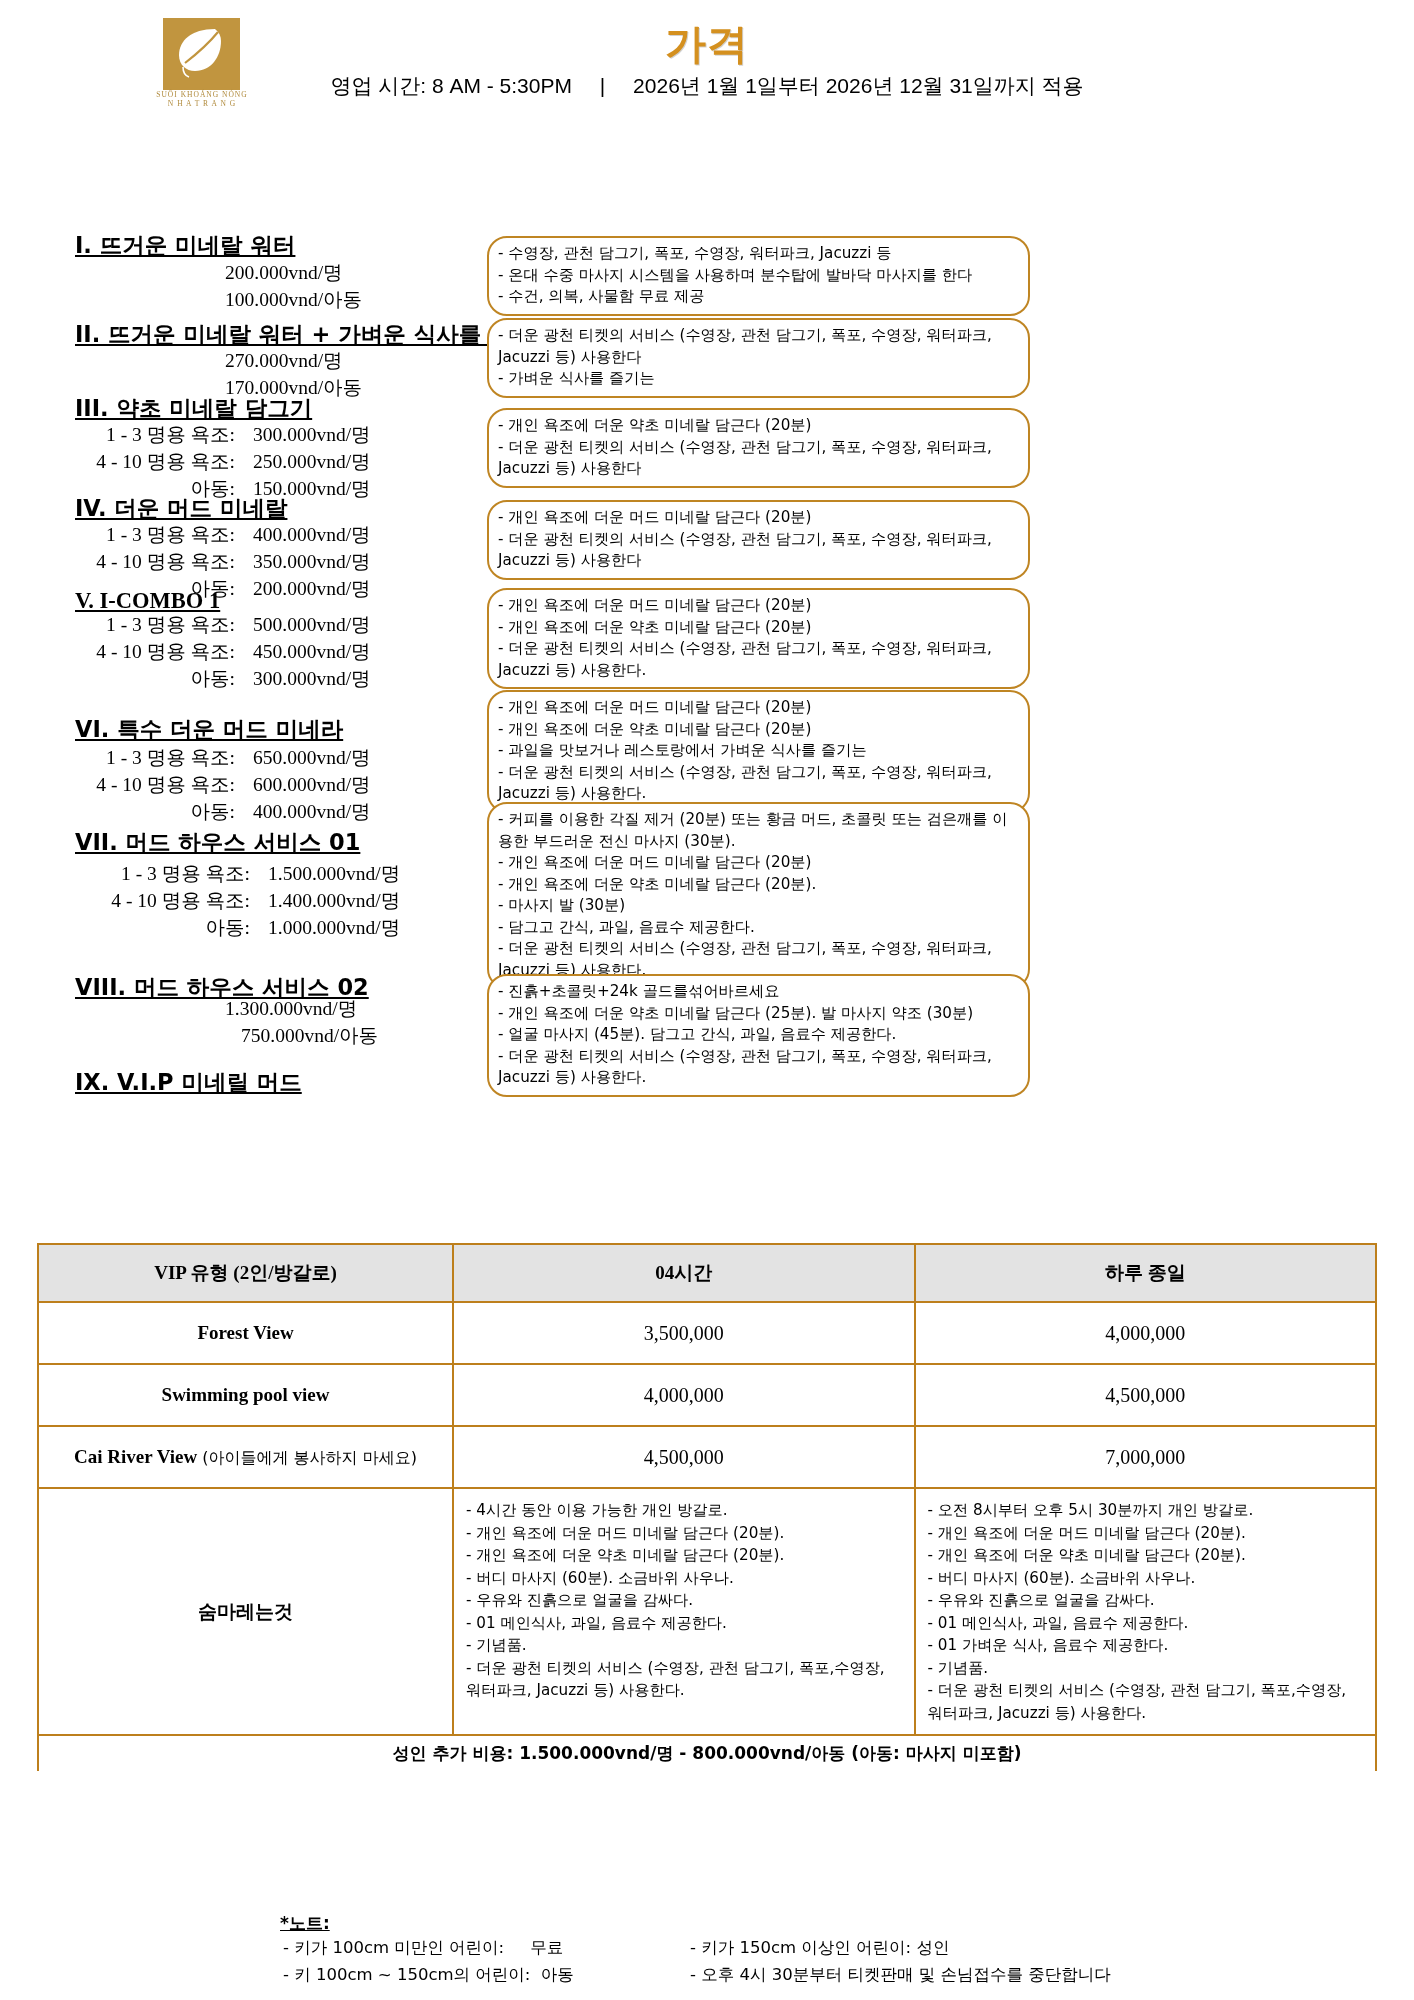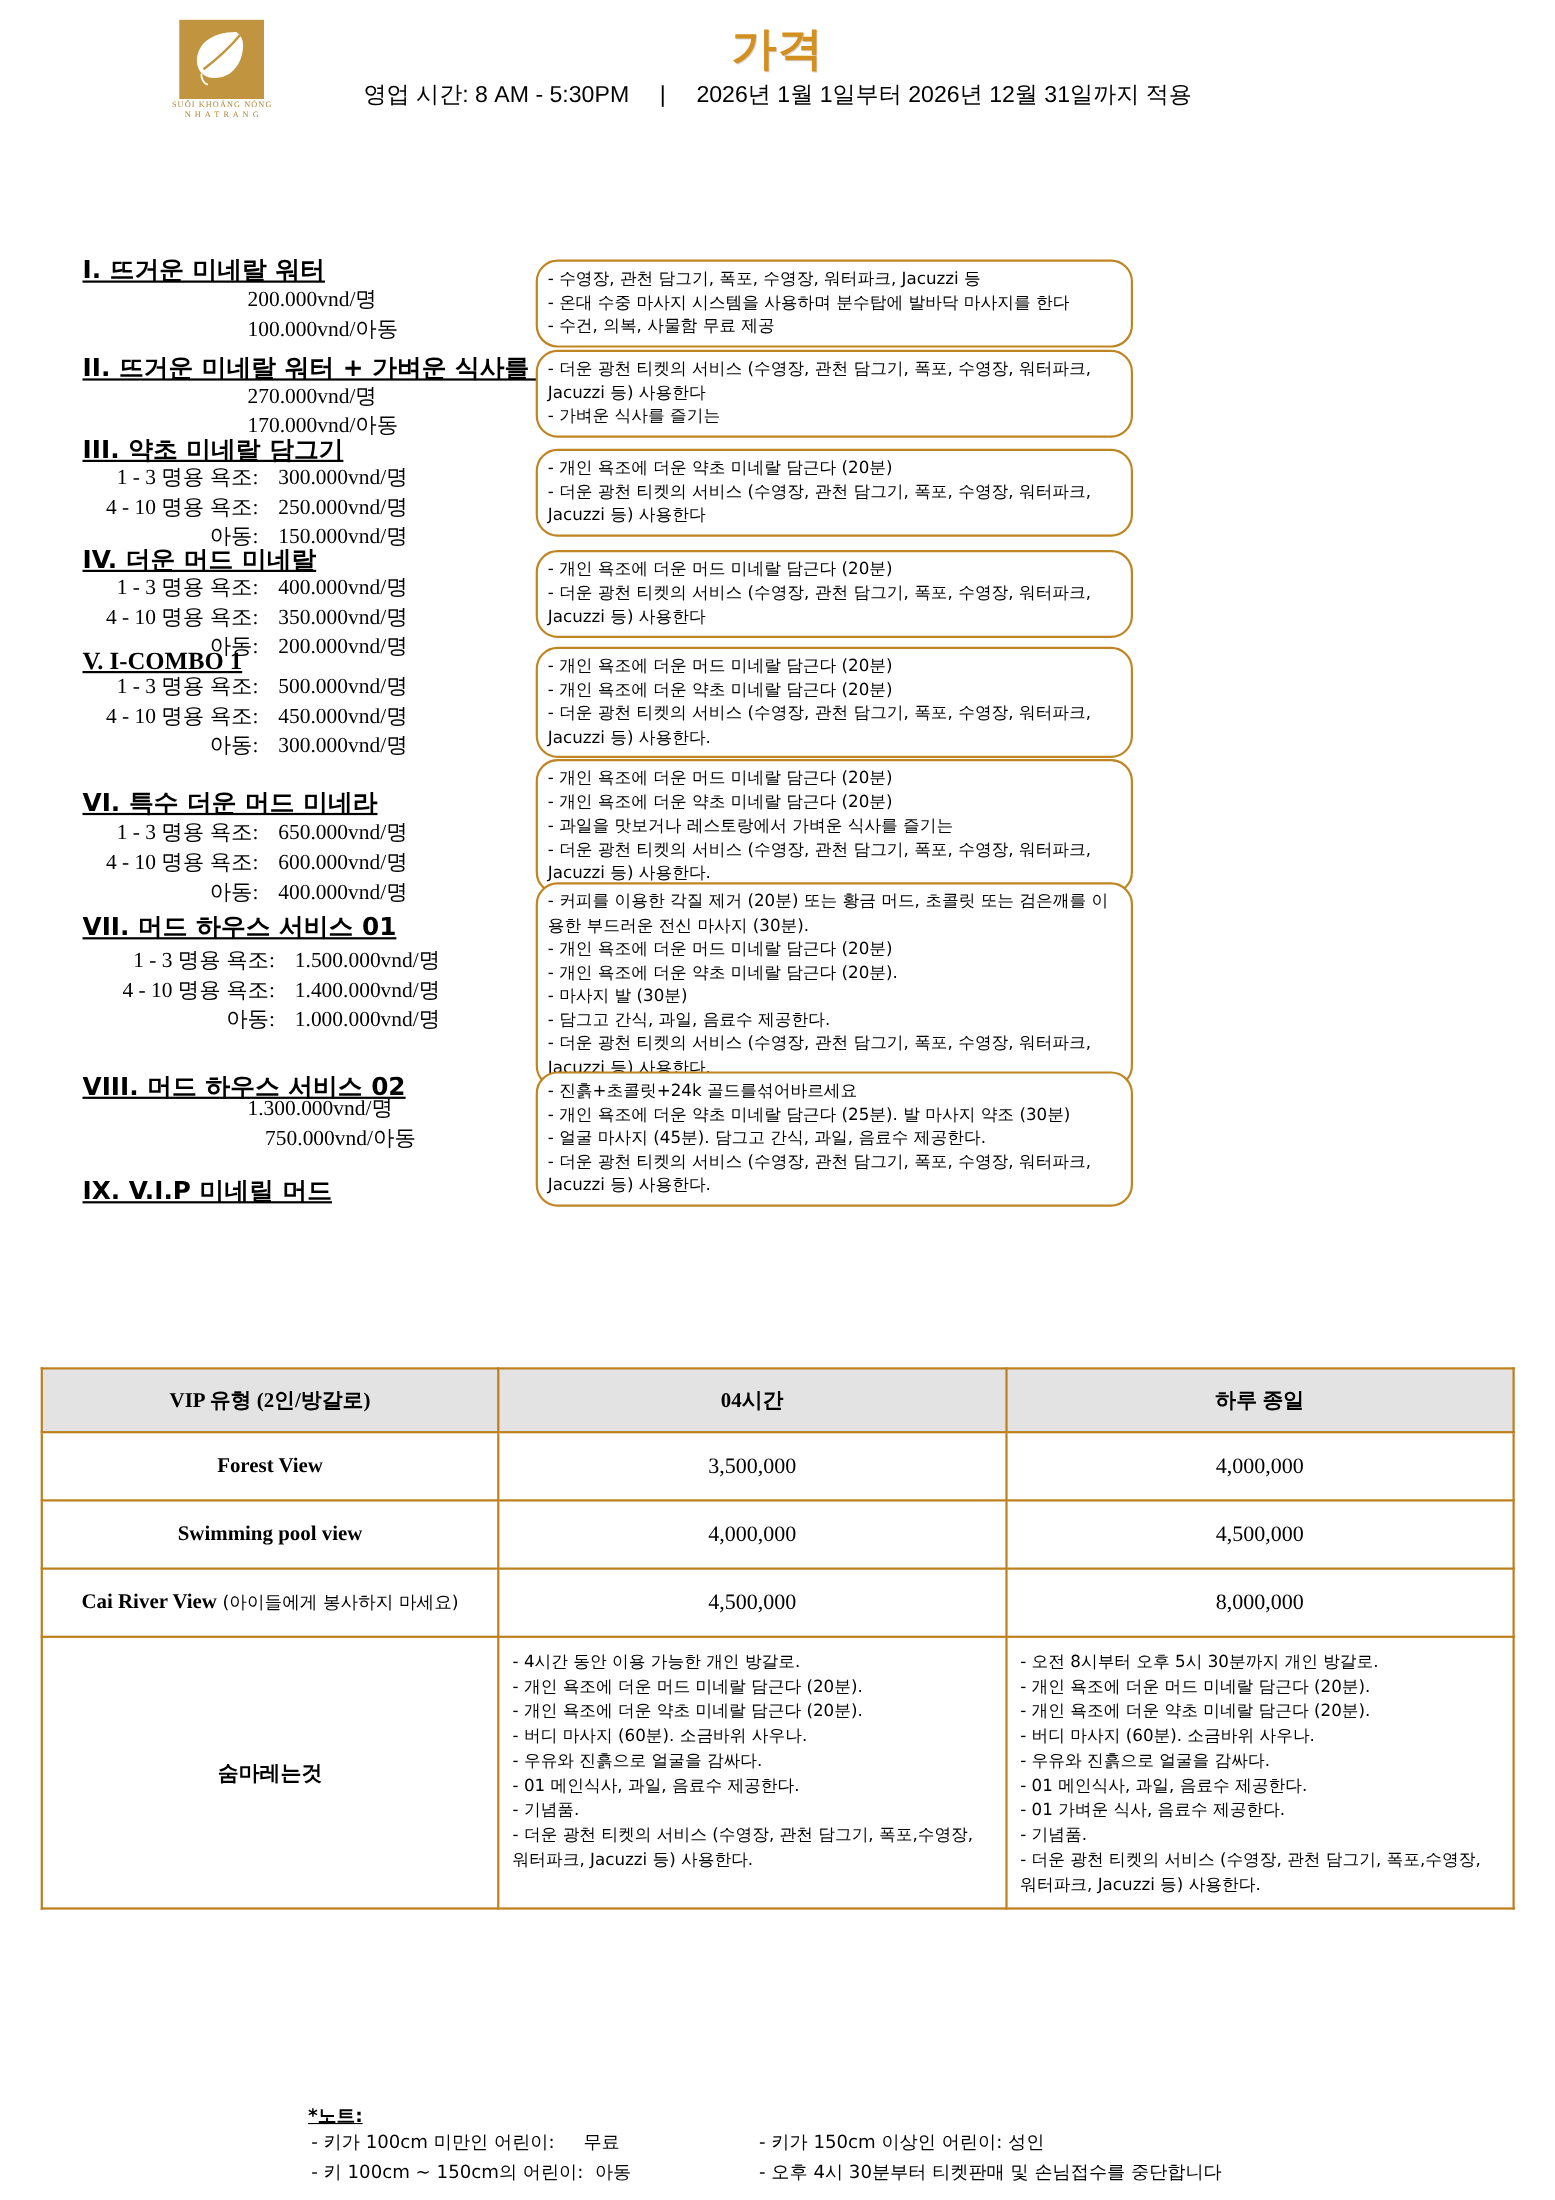--- a/index.html
+++ b/index.html
@@ -332,21 +332,21 @@
           <td class="price">4,000,000</td>
         </tr>
         <tr>
           <td class="rowlabel"><span>Swimming pool view</span></td>
           <td class="price">4,000,000</td>
           <td class="price">4,500,000</td>
         </tr>
         <tr>
           <td class="rowlabel"><span>Cai River View</span><span class="small-paren"> (아이들에게 봉사하지 마세요)</span></td>
           <td class="price">4,500,000</td>
-          <td class="price">8,000,000</td>
+          <td class="price">7,000,000</td>
         </tr>
         <tr>
           <td class="incl-label">숨마레는것</td>
           <td class="incl-list">
             <div>- 4시간 동안 이용 가능한 개인 방갈로.</div>
             <div>- 개인 욕조에 더운 머드 미네랄 담근다 (20분).</div>
             <div>- 개인 욕조에 더운 약초 미네랄 담근다 (20분).</div>
             <div>- 버디 마사지 (60분). 소금바위 사우나.</div>
             <div>- 우유와 진흙으로 얼굴을 감싸다.</div>
             <div>- 01 메인식사, 과일, 음료수 제공한다.</div>
@@ -358,20 +358,23 @@
             <div>- 개인 욕조에 더운 머드 미네랄 담근다 (20분).</div>
             <div>- 개인 욕조에 더운 약초 미네랄 담근다 (20분).</div>
             <div>- 버디 마사지 (60분). 소금바위 사우나.</div>
             <div>- 우유와 진흙으로 얼굴을 감싸다.</div>
             <div>- 01 메인식사, 과일, 음료수 제공한다.</div>
             <div>- 01 가벼운 식사, 음료수 제공한다.</div>
             <div>- 기념품.</div>
             <div>- 더운 광천 티켓의 서비스 (수영장, 관천 담그기, 폭포,수영장, 워터파크, Jacuzzi 등) 사용한다.</div>
           </td>
         </tr>
+        <tr>
+          <td colspan="3" class="foot1" style="border-bottom: none;">성인 추가 비용: 1.500.000vnd/명 - 800.000vnd/아동 (아동: 마사지 미포함)</td>
+        </tr>
       </tbody>
   </table>
 
   <div class="notes">
     <div class="notes-title">*노트:</div>
     <div class="notes-col-a" id="notes-left">
         <div style="white-space: pre;">- 키가 100cm 미만인 어린이:     무료</div>
         <div style="white-space: pre;">- 키 100cm ~ 150cm의 어린이:  아동</div>
       </div>
     <div class="notes-col-b" id="notes-right">

